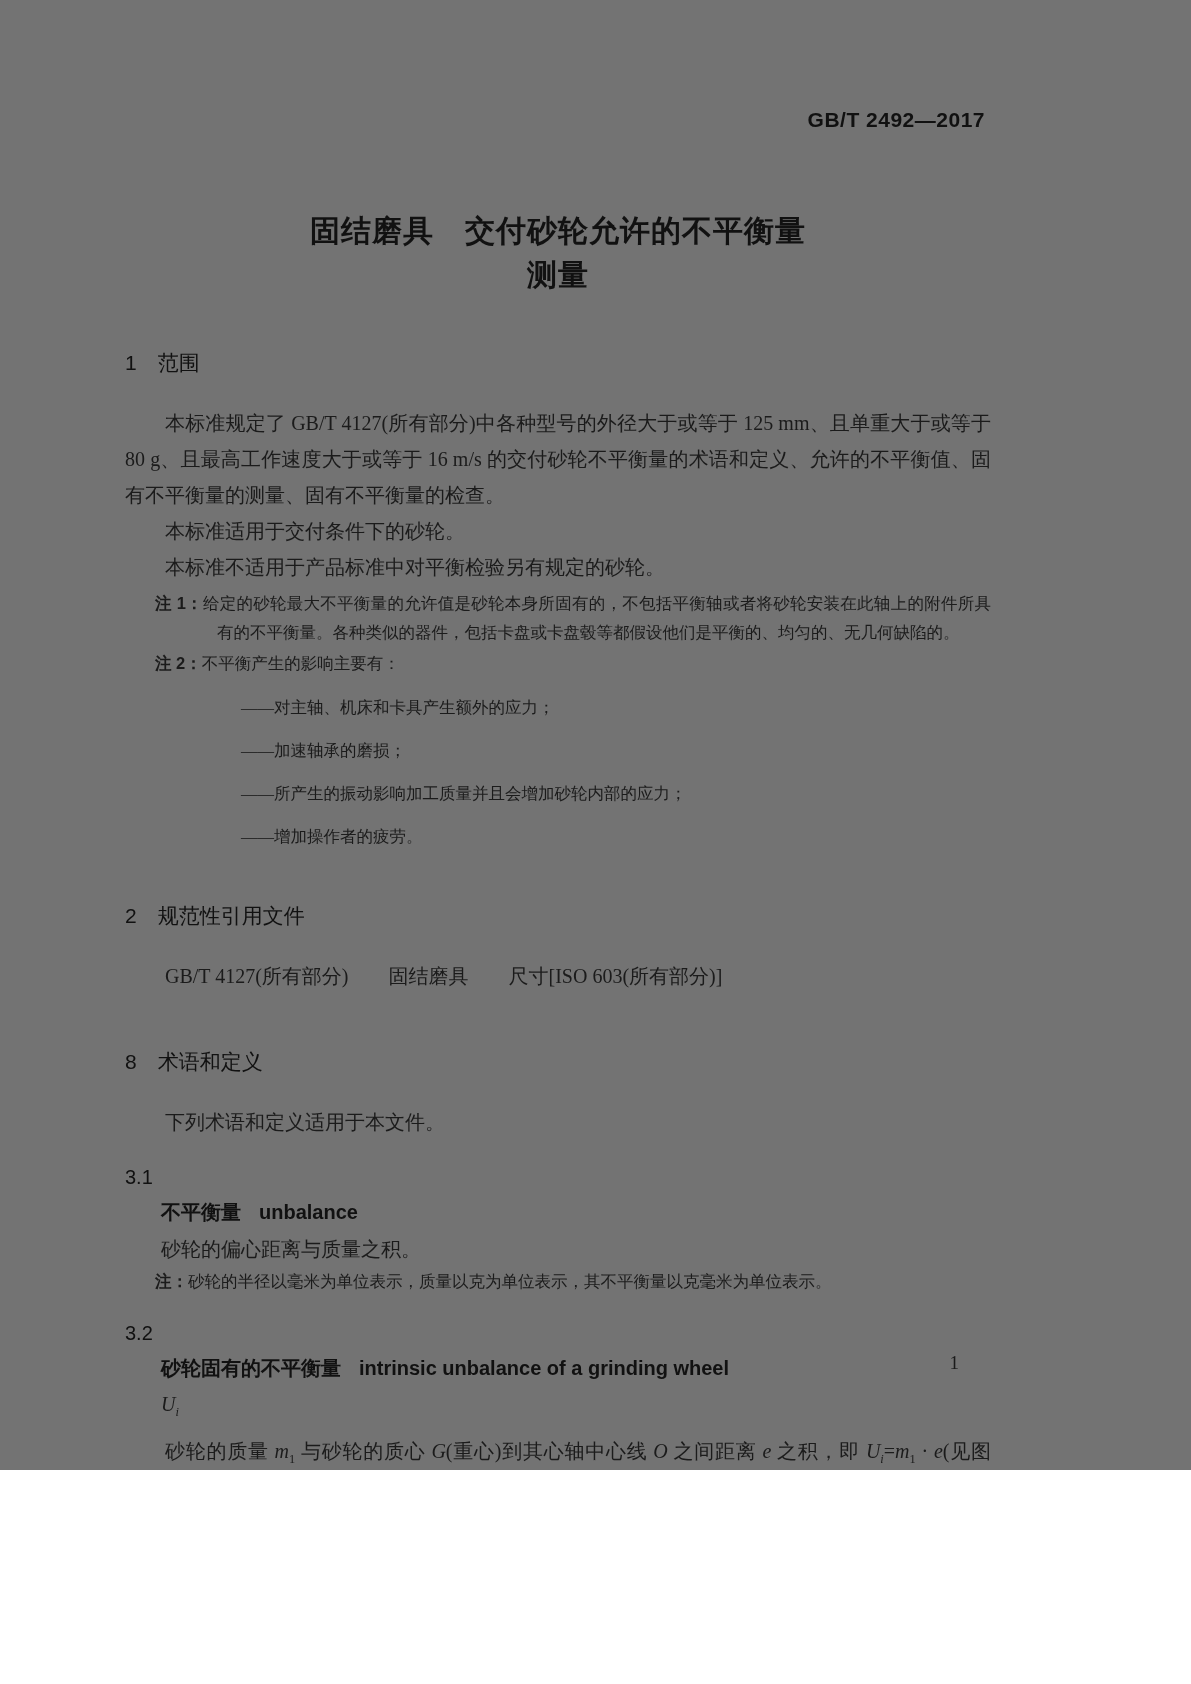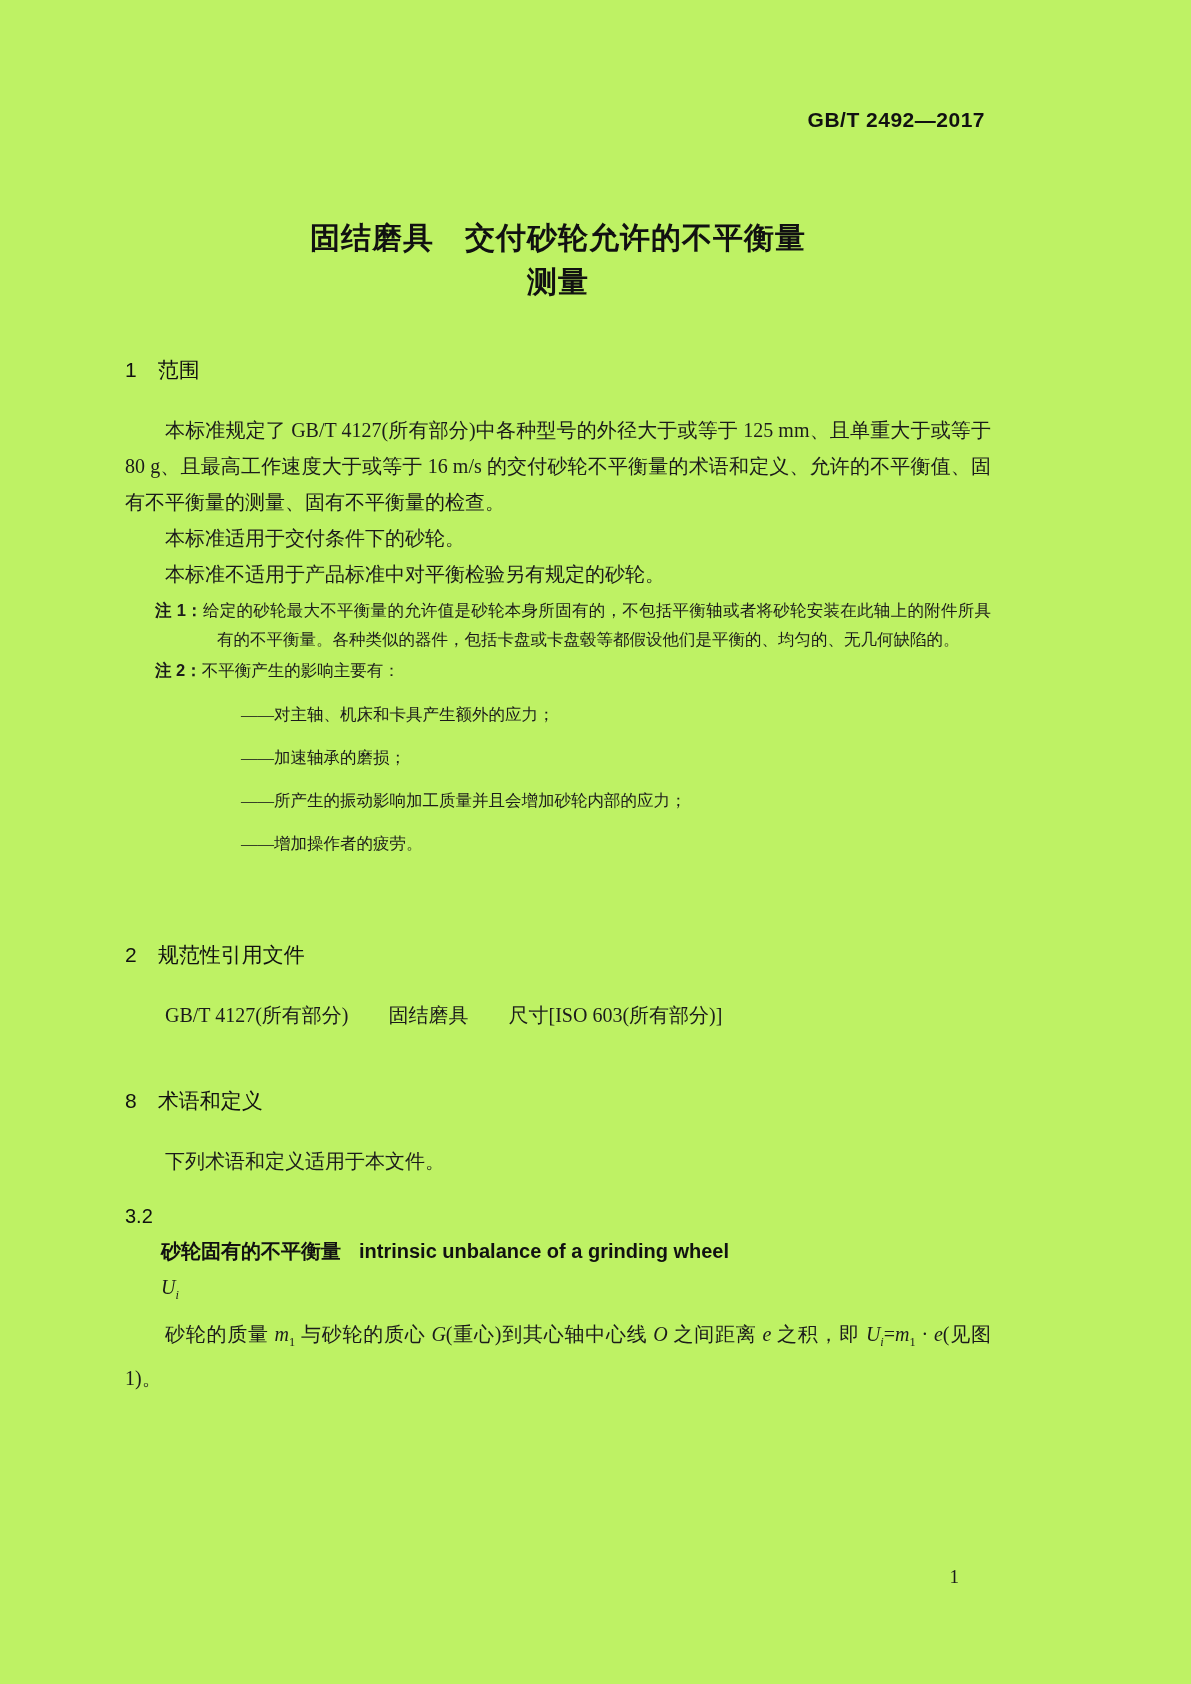--- a/index.html
+++ b/index.html
@@ -1,38 +1,38 @@
 <!DOCTYPE html>
 <html><head>
 <meta charset="utf-8">
 <style>
   * { box-sizing: border-box; }
   html, body { margin: 0; padding: 0; background: #ffffff; }
   .page {
     position: relative;
     width: 1191px;
-    height: 1684px;
-    background: #bef264;
+    height: 1470px;
+    background: #737373;
     font-family: "Liberation Serif", "DejaVu Serif", serif;
     color: #1b1b1b;
     overflow: hidden;
   }
   .doc-number {
     position: absolute;
     top: 108px;
     right: 206px;
     font-family: "Liberation Sans", sans-serif;
     font-weight: 700;
     font-size: 21px;
     letter-spacing: 0.5px;
     color: #111;
   }
   .content {
     position: absolute;
-    top: 11px;
+    top: 4px;
     left: 125px;
     width: 866px;
   }
   .doc-title {
     margin: 205px 0 0 0;
     text-align: center;
     font-family: "Liberation Sans", sans-serif;
     font-weight: 700;
     font-size: 30px;
     line-height: 44px;
@@ -105,21 +105,21 @@
     font-size: 20px;
     line-height: 30px;
   }
   sub { font-size: 0.62em; }
   .page-number {
     position: absolute;
     bottom: 96px;
     right: 232px;
     font-size: 19px;
   }
-  .gap-s2 { margin-top: 84px; }
+  .gap-s2 { margin-top: 52px; }
   .gap-s3 { margin-top: 54px; }
   .mt-line { margin-top: 0; }
   .mt-note2 { margin-top: 2px; }
 </style>
 </head>
 <body>
 
 <div class="page">
 
   <div class="doc-number">GB/T 2492—2017</div>
@@ -149,20 +149,26 @@
     </div>
 
     <h2 class="sec-heading gap-s2">2　规范性引用文件</h2>
 
     <p class="body-p mt-line">GB/T 4127(所有部分)　　固结磨具　　尺寸[ISO 603(所有部分)]</p>
 
     <h2 class="sec-heading gap-s3">8　术语和定义</h2>
 
     <p class="body-p">下列术语和定义适用于本文件。</p>
 
+    <div class="term-block">
+      <p class="term-num">3.1</p>
+      <p class="term-line"><span>不平衡量</span><span class="term-en">unbalance</span></p>
+      <p class="def-line">砂轮的偏心距离与质量之积。</p>
+      <p class="small-note"><span class="note-label">注：</span><span>砂轮的半径以毫米为单位表示，质量以克为单位表示，其不平衡量以克毫米为单位表示。</span></p>
+    </div>
 
     <div class="term-block">
       <p class="term-num">3.2</p>
       <p class="term-line"><span>砂轮固有的不平衡量</span><span class="term-en">intrinsic unbalance of a grinding wheel</span></p>
       <p class="symbol-line"><span style="font-style: italic;">U</span><sub style="font-style: italic;">i</sub></p>
       <p class="body-p"><span>砂轮的质量 </span><span style="font-style: italic;">m</span><sub>1</sub><span> 与砂轮的质心 </span><span style="font-style: italic;">G</span><span>(重心)到其心轴中心线 </span><span style="font-style: italic;">O</span><span> 之间距离 </span><span style="font-style: italic;">e</span><span> 之积，即 </span><span style="font-style: italic;">U</span><sub style="font-style: italic;">i</sub><span>=</span><span style="font-style: italic;">m</span><sub>1</sub><span> · </span><span style="font-style: italic;">e</span><span>(见图 1)。</span></p>
     </div>
 
   </div>
 

